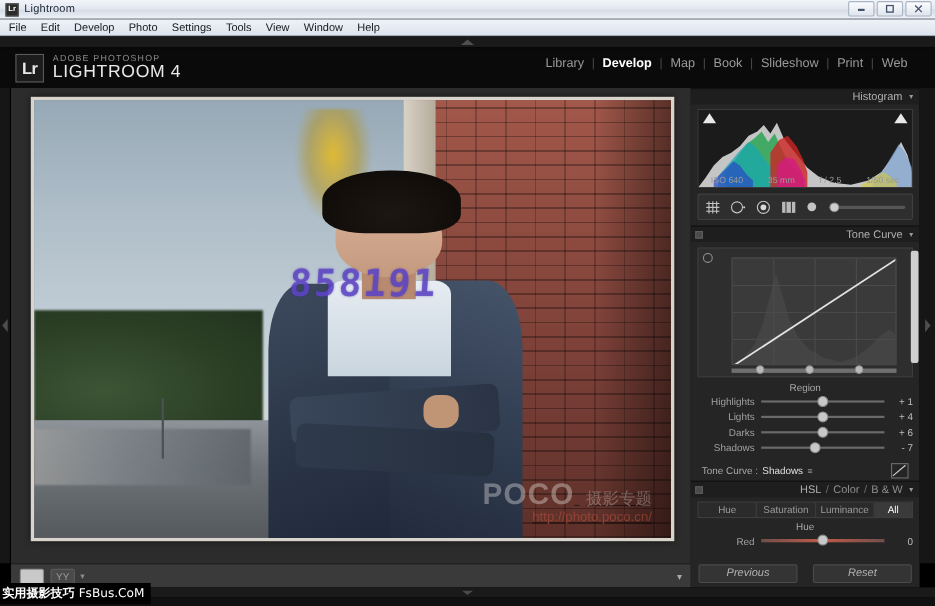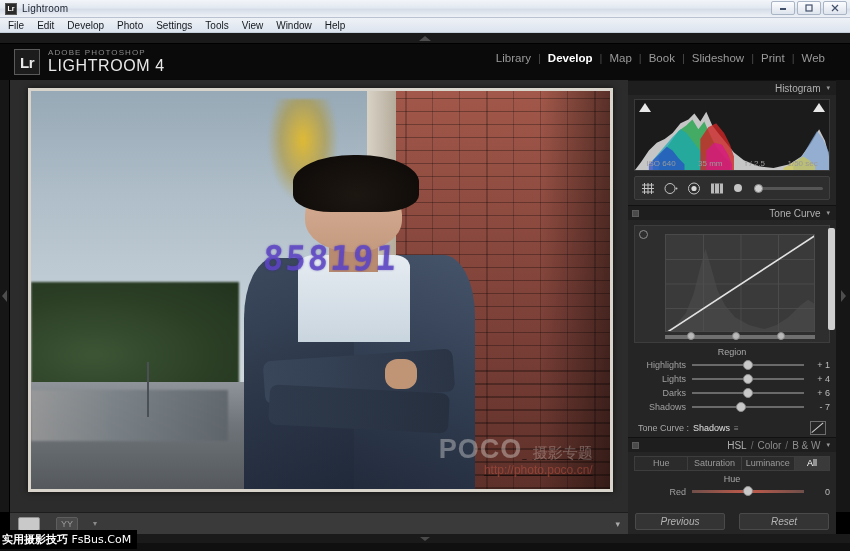--- a/index.html
+++ b/index.html
@@ -147,21 +147,21 @@
   }
   .poco-wm { position: absolute; right: 3%; bottom: 3%; text-align: right; opacity: .5; text-decoration: underline; }
   .poco-main { font-size: 27px; color: rgba(235,232,228,.75); letter-spacing: 1px; font-weight: bold; display: inline-block; }
   .poco-cn { font-size: 15px; color: rgba(235,232,228,.6); margin-left: 6px; }
   .poco-url { font-size: 12px; color: rgba(214,92,72,.85); margin-top: -2px; }
 
   
   .center-toolbar {
     position: absolute; left: 10px; top: 512px; width: 618px; height: 22px;
     background: #3a3a3a; border-top: 1px solid #1d1d1d;
-    display: flex; align-items: center; padding: 0 8px; gap: 10px;
+    display: flex; align-items: center; padding: 0 8px;
   }
   .tool-btn {
     width: 22px; height: 14px; background: #c9c9c9; border: 1px solid #8f8f8f;
     border-radius: 2px; margin-right: 6px;
   }
   .tool-yy {
     height: 14px; padding: 0 4px; background: #4a4a4a; border: 1px solid #5e5e5e;
     color: #9a9a9a; font-size: 9px; border-radius: 2px; display: flex; align-items: center;
   }
   .tool-caret { margin-left: 5px; color: #8a8a8a; font-size: 8px; }

